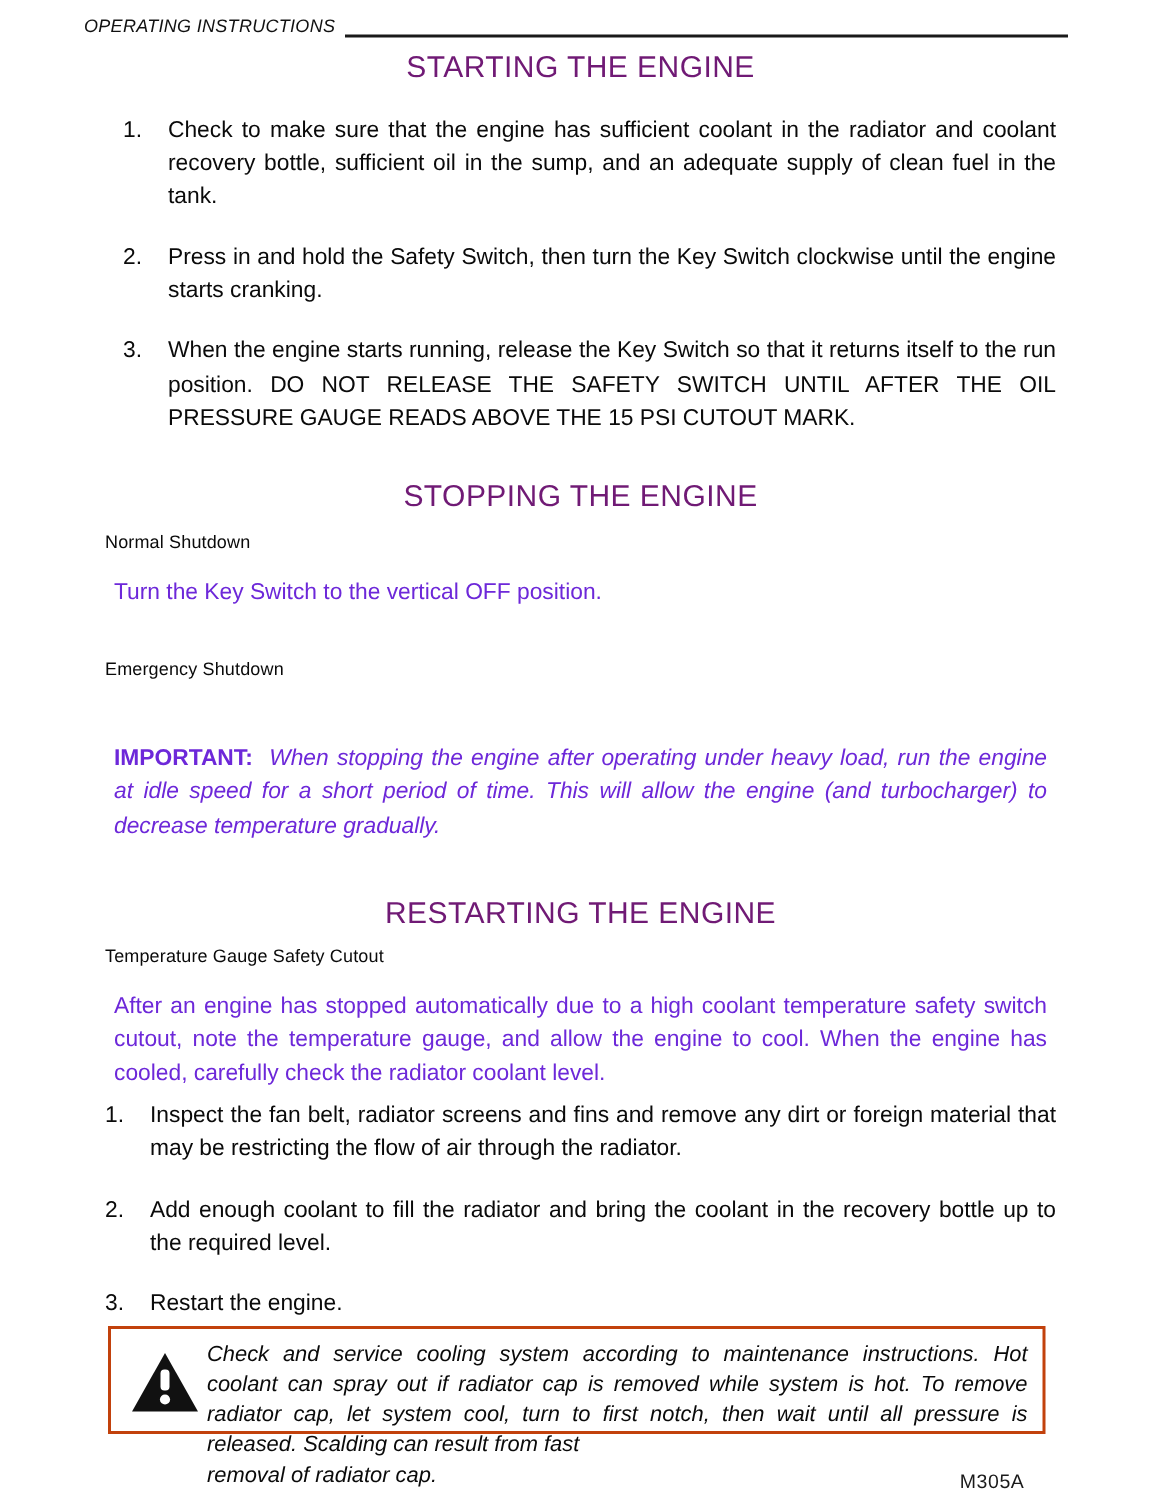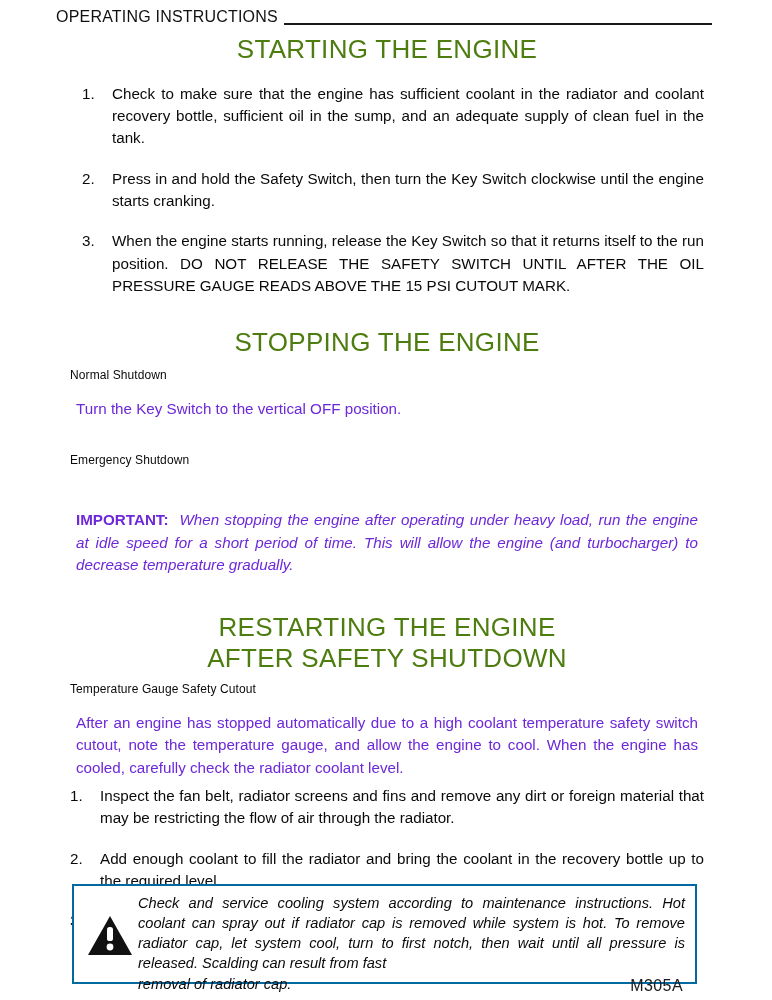--- a/index.html
+++ b/index.html
@@ -23,52 +23,53 @@
   .header {
     position: absolute;
     left: 56px;
     top: 6px;
     right: 60px;
     height: 22px;
     display: flex;
     align-items: center;
   }
   .header-label {
-    font-size: 16px;
+    font-size: 12px;
     letter-spacing: 0.2px;
     white-space: nowrap;
     color: #111;
+    font-style: italic;
   }
   .header-rule {
     flex: 1 1 auto;
     height: 0;
     border-bottom: 2px solid #1a1a1a;
     margin-left: 6px;
     position: relative;
     top: 7px;
   }
 
   
   .body {
     position: absolute;
     left: 70px;
     top: 34px;
     width: 634px;
   }
 
   
   h1.section-title {
-    font-size: 26px;
+    font-size: 20px;
     font-weight: normal;
     text-align: center;
     letter-spacing: 0.3px;
     margin: 0;
     padding: 0;
     line-height: 1.18;
-    color: #4d7c0f;
+    color: #701a75;
   }
   h1.section-title .line2 { display: block; }
 
   h2.subhead {
     font-size: 12px;
     font-weight: normal;
     margin: 0;
     padding: 0;
     line-height: 1.2;
     letter-spacing: 0.1px;
@@ -118,23 +119,23 @@
   .gap-18 { height: 18px; }
   .gap-26 { height: 26px; }
   .gap-30 { height: 30px; }
 
   
   .warning-box {
     position: absolute;
     left: 72px;
     top: 884px;
     width: 625px;
-    height: 100px;
+    height: 72px;
     box-sizing: border-box;
-    border: 2px solid #0369a1;
+    border: 2px solid #c2410c;
     background: #ffffff;
     display: flex;
     align-items: flex-start;
     padding: 7px 10px 6px 8px;
   }
   .warning-icon-cell {
     flex: 0 0 auto;
     width: 56px;
     display: flex;
     align-items: center;
@@ -152,21 +153,21 @@
     line-height: 1.38;
     text-align: justify;
     text-justify: inter-word;
     margin: 0;
     color: #0a0a0a;
   }
   .warning-code {
     position: absolute;
     right: 2px;
     bottom: -1px;
-    font-size: 16px;
+    font-size: 13px;
     font-style: normal;
     letter-spacing: 0.4px;
     color: #1a1a1a;
   }
   
   .warning-text .lastline { display: block; text-align: left; }
 </style>
 </head>
 <body>
 
@@ -216,21 +217,21 @@
 
     <div class="gap-10"></div>
 
 
     <div class="gap-26"></div>
 
     <p class="para"><span class="bold">IMPORTANT:</span><span>&nbsp; </span><span class="italic">When stopping the engine after operating under heavy load, run the engine at idle speed for a short period of time. This will allow the engine (and turbocharger) to decrease temperature gradually.</span></p>
 
     <div class="gap-30"></div>
 
-    <h1 class="section-title"><span>RESTARTING THE ENGINE</span><span class="line2">AFTER SAFETY SHUTDOWN</span></h1>
+    <h1 class="section-title"><span>RESTARTING THE ENGINE</span></h1>
 
     <div class="gap-8"></div>
 
     <h2 class="subhead">Temperature Gauge Safety Cutout</h2>
 
     <div class="gap-10"></div>
 
     <p class="para">After an engine has stopped automatically due to a high coolant temperature safety switch cutout, note the temperature gauge, and allow the engine to cool. When the engine has cooled, carefully check the radiator coolant level.</p>
 
     <ol class="numlist">

